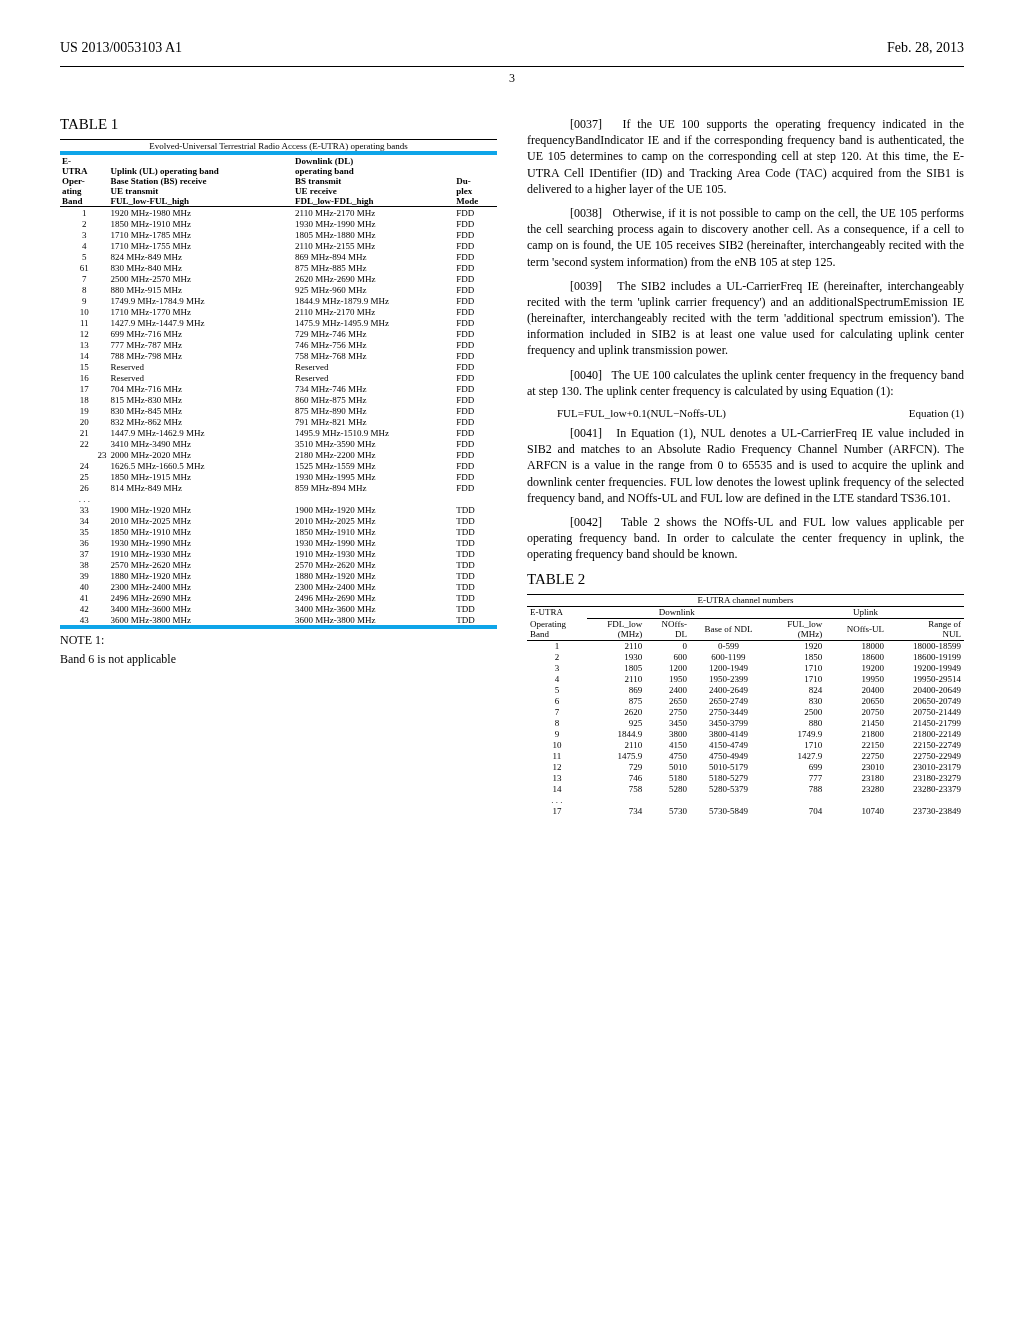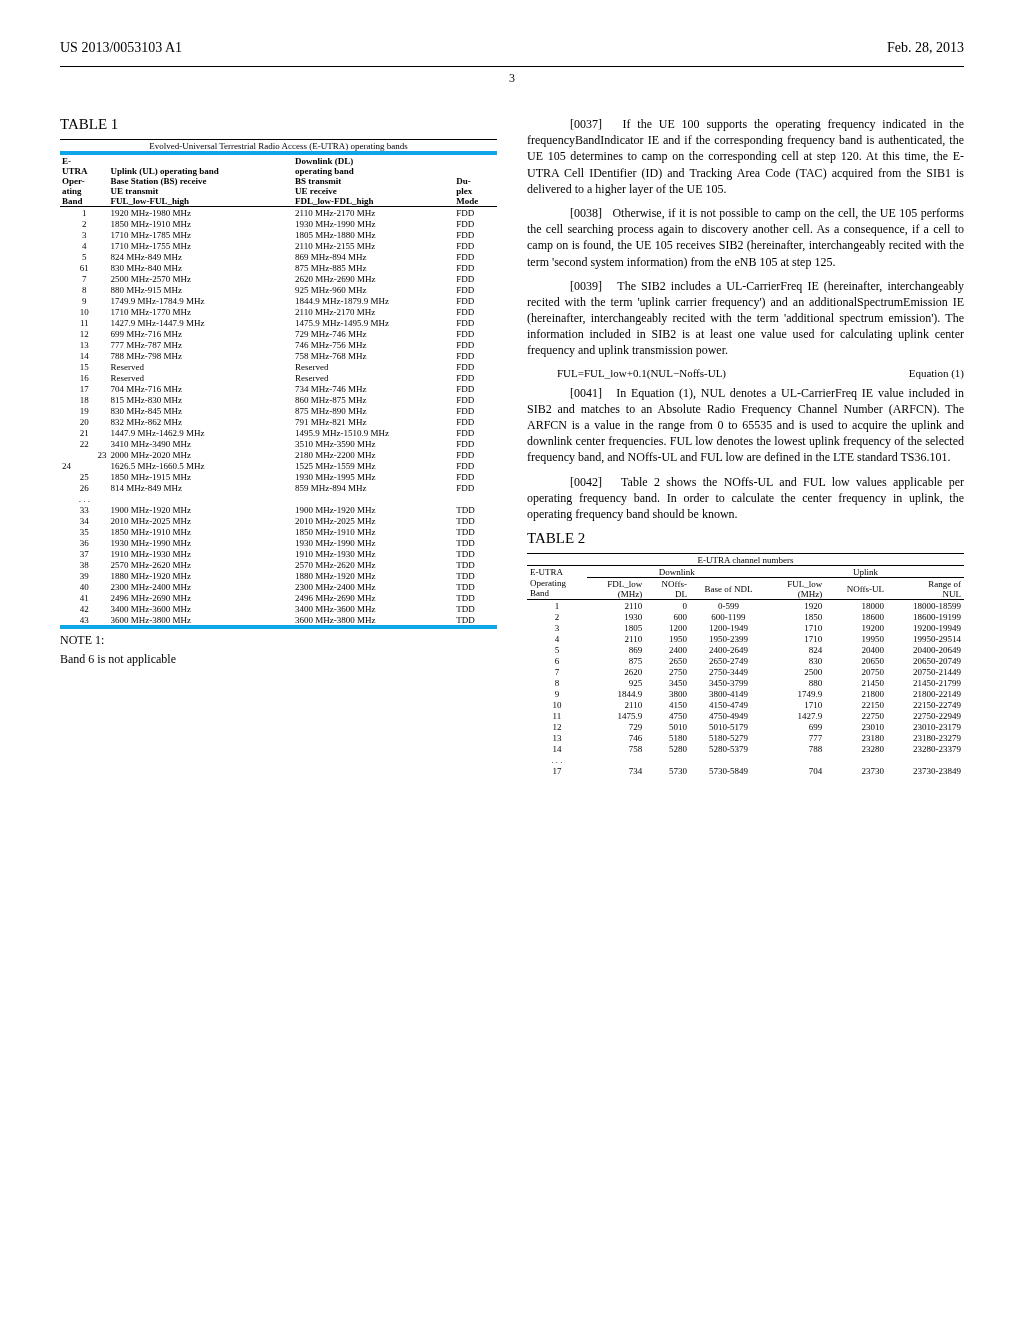--- a/index.html
+++ b/index.html
@@ -292,21 +292,21 @@
             <td>3510 MHz-3590 MHz</td>
             <td>FDD</td>
           </tr>
           <tr>
             <td style="text-align: right;">23</td>
             <td>2000 MHz-2020 MHz</td>
             <td>2180 MHz-2200 MHz</td>
             <td>FDD</td>
           </tr>
           <tr>
-            <td style="text-align: left;">24</td>
+            <td style="text-align: center;">24</td>
             <td>1626.5 MHz-1660.5 MHz</td>
             <td>1525 MHz-1559 MHz</td>
             <td>FDD</td>
           </tr>
           <tr>
             <td style="text-align: center;">25</td>
             <td>1850 MHz-1915 MHz</td>
             <td>1930 MHz-1995 MHz</td>
             <td>FDD</td>
           </tr>
@@ -396,20 +396,23 @@
 
   <div class="col">
     <div class="para">
       <span class="para-num">[0037]</span>&nbsp;&nbsp;&nbsp;<span>If the UE 100 supports the operating frequency indicated in the frequencyBandIndicator IE and if the corresponding frequency band is authenticated, the UE 105 determines to camp on the corresponding cell at step 120. At this time, the E-UTRA Cell IDentifier (ID) and Tracking Area Code (TAC) acquired from the SIB1 is delivered to a higher layer of the UE 105.</span>
     </div>
     <div class="para">
       <span class="para-num">[0038]</span>&nbsp;&nbsp;&nbsp;<span>Otherwise, if it is not possible to camp on the cell, the UE 105 performs the cell searching process again to discovery another cell. As a consequence, if a cell to camp on is found, the UE 105 receives SIB2 (hereinafter, interchangeably recited with the term 'second system information) from the eNB 105 at step 125.</span>
     </div>
     <div class="para">
       <span class="para-num">[0039]</span>&nbsp;&nbsp;&nbsp;<span>The SIB2 includes a UL-CarrierFreq IE (hereinafter, interchangeably recited with the term 'uplink carrier frequency') and an additionalSpectrumEmission IE (hereinafter, interchangeably recited with the term 'additional spectrum emission'). The information included in SIB2 is at least one value used for calculating uplink center frequency and uplink transmission power.</span>
+    </div>
+    <div class="para">
+      <span class="para-num">[0040]</span>&nbsp;&nbsp;&nbsp;<span>The UE 100 calculates the uplink center frequency in the frequency band at step 130. The uplink center frequency is calculated by using Equation (1):</span>
     </div>
     <div class="equation">
       <span>FUL=FUL_low+0.1(NUL−Noffs-UL)</span>
       <span>Equation (1)</span>
     </div>
     <div class="para">
       <span class="para-num">[0041]</span>&nbsp;&nbsp;&nbsp;<span>In Equation (1), NUL denotes a UL-CarrierFreq IE value included in SIB2 and matches to an Absolute Radio Frequency Channel Number (ARFCN). The ARFCN is a value in the range from 0 to 65535 and is used to acquire the uplink and downlink center frequencies. FUL low denotes the lowest uplink frequency of the selected frequency band, and NOffs-UL and FUL low are defined in the LTE standard TS36.101.</span>
     </div>
     <div class="para">
       <span class="para-num">[0042]</span>&nbsp;&nbsp;&nbsp;<span>Table 2 shows the NOffs-UL and FUL low values applicable per operating frequency band. In order to calculate the center frequency in uplink, the operating frequency band should be known.</span>
@@ -571,19 +574,19 @@
             <td></td>
             <td></td>
             <td></td>
           </tr>
           <tr>
             <td class="center">17</td>
             <td>734</td>
             <td>5730</td>
             <td class="center">5730-5849</td>
             <td>704</td>
-            <td>23730</td>
+            <td>10740</td>
             <td>23730-23849</td>
           </tr>
         </tbody>
     </table>
   </div>
 </div>
 
 </body></html>

